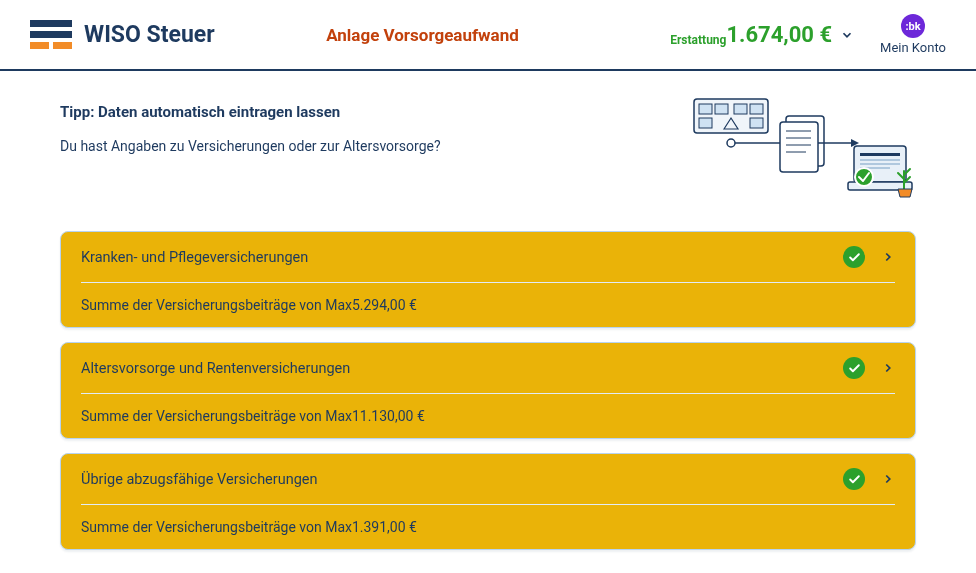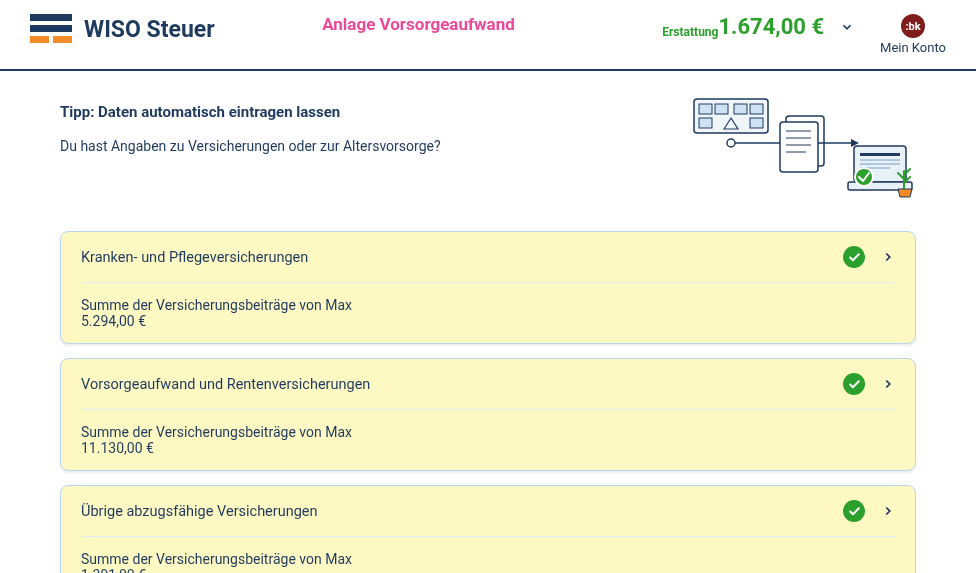--- a/index.html
+++ b/index.html
@@ -5,21 +5,21 @@
     * { margin: 0; padding: 0; box-sizing: border-box; }
     body {
       font-family: -apple-system, BlinkMacSystemFont, "Segoe UI", Roboto, sans-serif;
       background: #fff;
       width: 976px;
       height: 573px;
       overflow: hidden;
     }
     .header {
       display: flex;
-      align-items: flex-start;
+      align-items: center;
       padding: 14px 30px 14px 30px;
       border-bottom: 2px solid #1e3a5f;
     }
     .logo-area {
       display: flex;
       align-items: center;
       gap: 12px;
     }
     .logo-icon {
       width: 42px;
@@ -41,38 +41,38 @@
     .logo-text {
       font-size: 23px;
       font-weight: 700;
       color: #1e3a5f;
     }
     .page-title {
       flex: 1;
       text-align: center;
       font-size: 17px;
       font-weight: 700;
-      color: #ec4899;
+      color: #c2410c;
       margin-left: -40px;
     }
     .refund-area {
       display: flex;
       flex-direction: row;
       align-items: flex-end;
       margin-right: 8px;
     }
     .refund-label {
       font-size: 12px;
       font-weight: 700;
       color: #2ca02c;
     }
     .refund-row {
       display: flex;
       align-items: center;
-      gap: 16px;
+      gap: 8px;
     }
     .refund-amount {
       font-size: 22px;
       font-weight: 700;
       color: #2ca02c;
     }
     .chevron-down {
       width: 14px;
       height: 14px;
       color: #1e3a5f;
@@ -81,21 +81,21 @@
       display: flex;
       flex-direction: column;
       align-items: center;
       margin-left: 18px;
       min-width: 60px;
     }
     .account-icon {
       width: 24px;
       height: 24px;
       border-radius: 50%;
-      background: #7f1d1d;
+      background: #6d28d9;
       color: #fff;
       font-size: 11px;
       font-weight: 700;
       display: flex;
       align-items: center;
       justify-content: center;
       margin-bottom: 2px;
     }
     .account-label {
       font-size: 13px;
@@ -127,21 +127,21 @@
     .illustration {
       width: 230px;
       height: 110px;
       flex-shrink: 0;
       margin-top: -12px;
     }
     .card {
       border: 1px solid #b8d4f0;
       border-radius: 8px;
       margin-bottom: 14px;
-      background: #fef9c3;
+      background: #eab308;
       box-shadow: 0 2px 2px rgba(30,58,95,0.08);
     }
     .card-header {
       display: flex;
       align-items: center;
       padding: 14px 20px;
       cursor: pointer;
     }
     .card-title {
       flex: 1;
@@ -165,21 +165,20 @@
       color: #1e3a5f;
     }
     .card-body {
       display: flex;
       justify-content: flex-start;
       padding: 14px 20px;
       border-top: 1px solid #e1ecf7;
       margin: 0 20px;
       padding-left: 0;
       padding-right: 0;
-      flex-direction: column;
     }
     .card-sum-label {
       font-size: 14px;
       color: #1e3a5f;
     }
     .card-sum-value {
       font-size: 14px;
       color: #1e3a5f;
     }
   </style>
@@ -271,21 +270,21 @@
         </svg>
     </div>
     <div class="card-body">
       <div class="card-sum-label">Summe der Versicherungsbeiträge von Max</div>
       <div class="card-sum-value">5.294,00 €</div>
     </div>
   </div>
 
   <div class="card">
     <div class="card-header">
-      <div class="card-title">Vorsorgeaufwand und Rentenversicherungen</div>
+      <div class="card-title">Altersvorsorge und Rentenversicherungen</div>
       <div class="badge-check">
         <svg viewBox="0 0 24 24" fill="none" stroke="#fff" stroke-width="3.5" stroke-linecap="round" stroke-linejoin="round">
             <polyline points="20 6 9 17 4 12"></polyline>
           </svg>
       </div>
       <svg class="card-chevron" viewBox="0 0 24 24" fill="none" stroke="currentColor" stroke-width="3">
           <polyline points="9 18 15 12 9 6"></polyline>
         </svg>
     </div>
     <div class="card-body">

